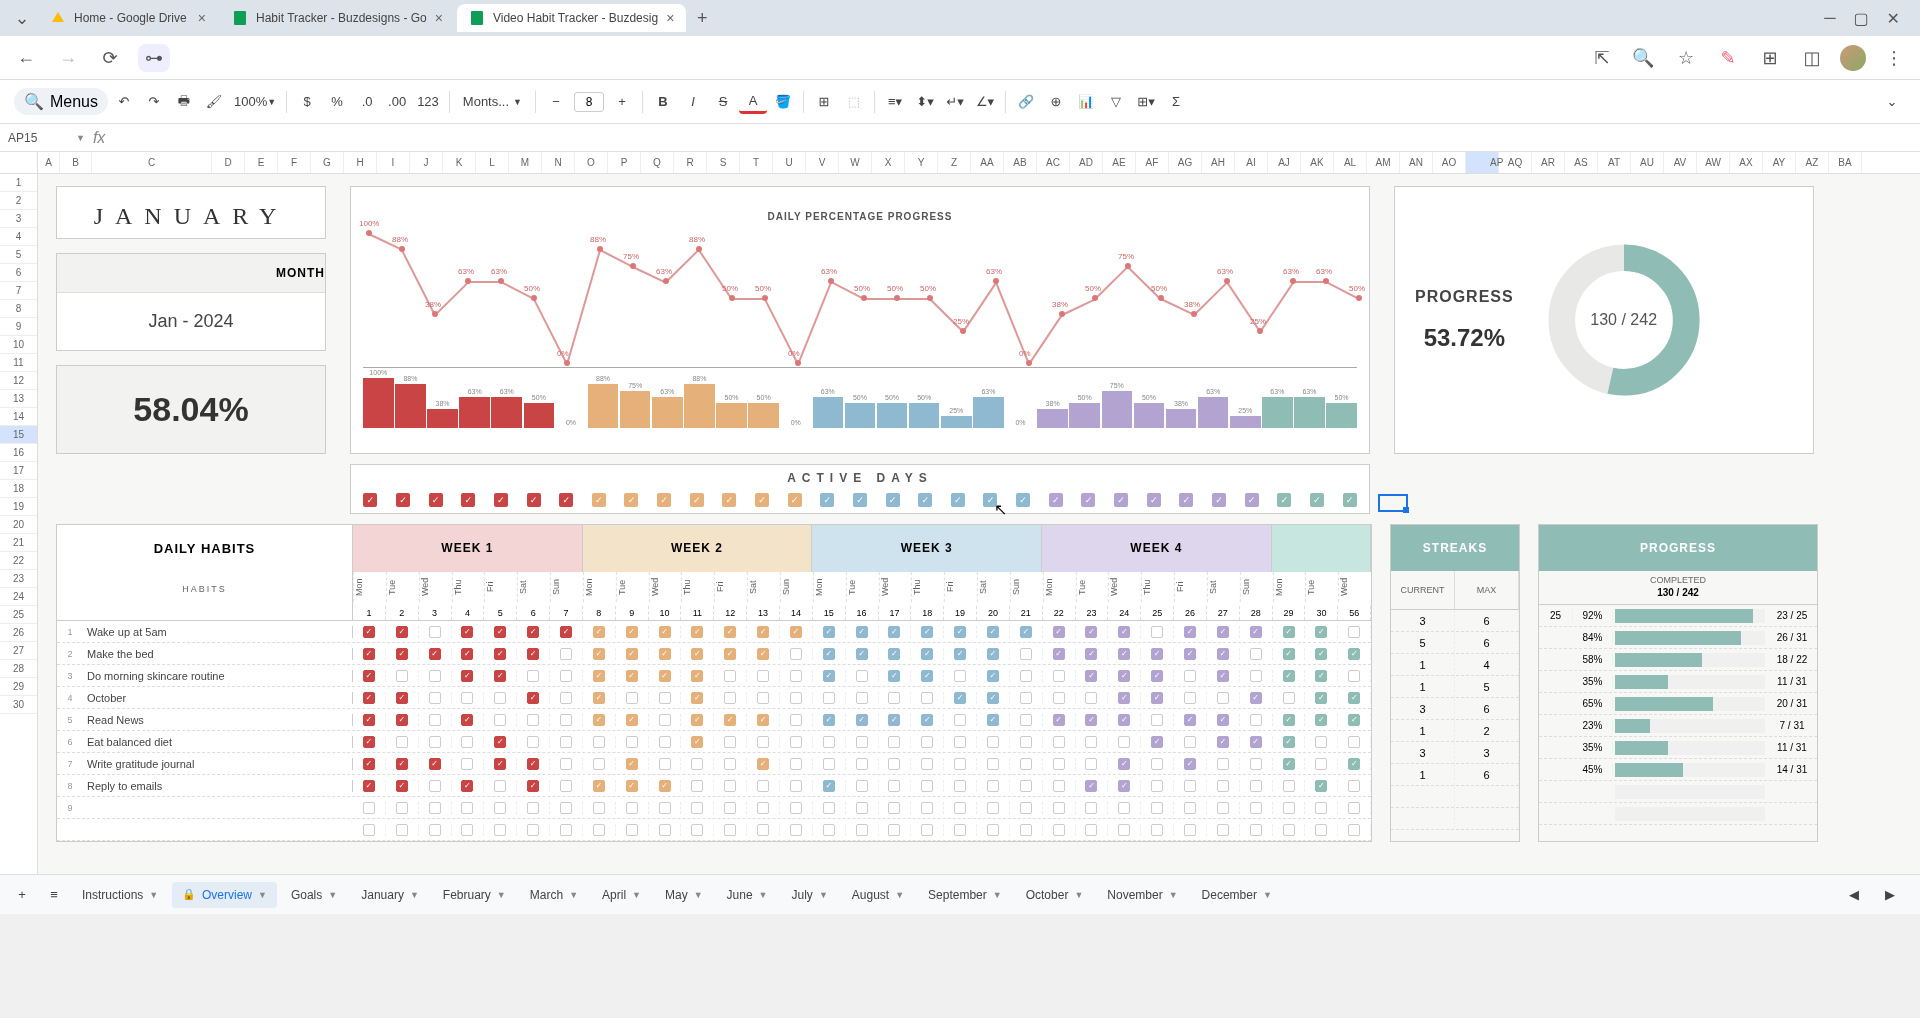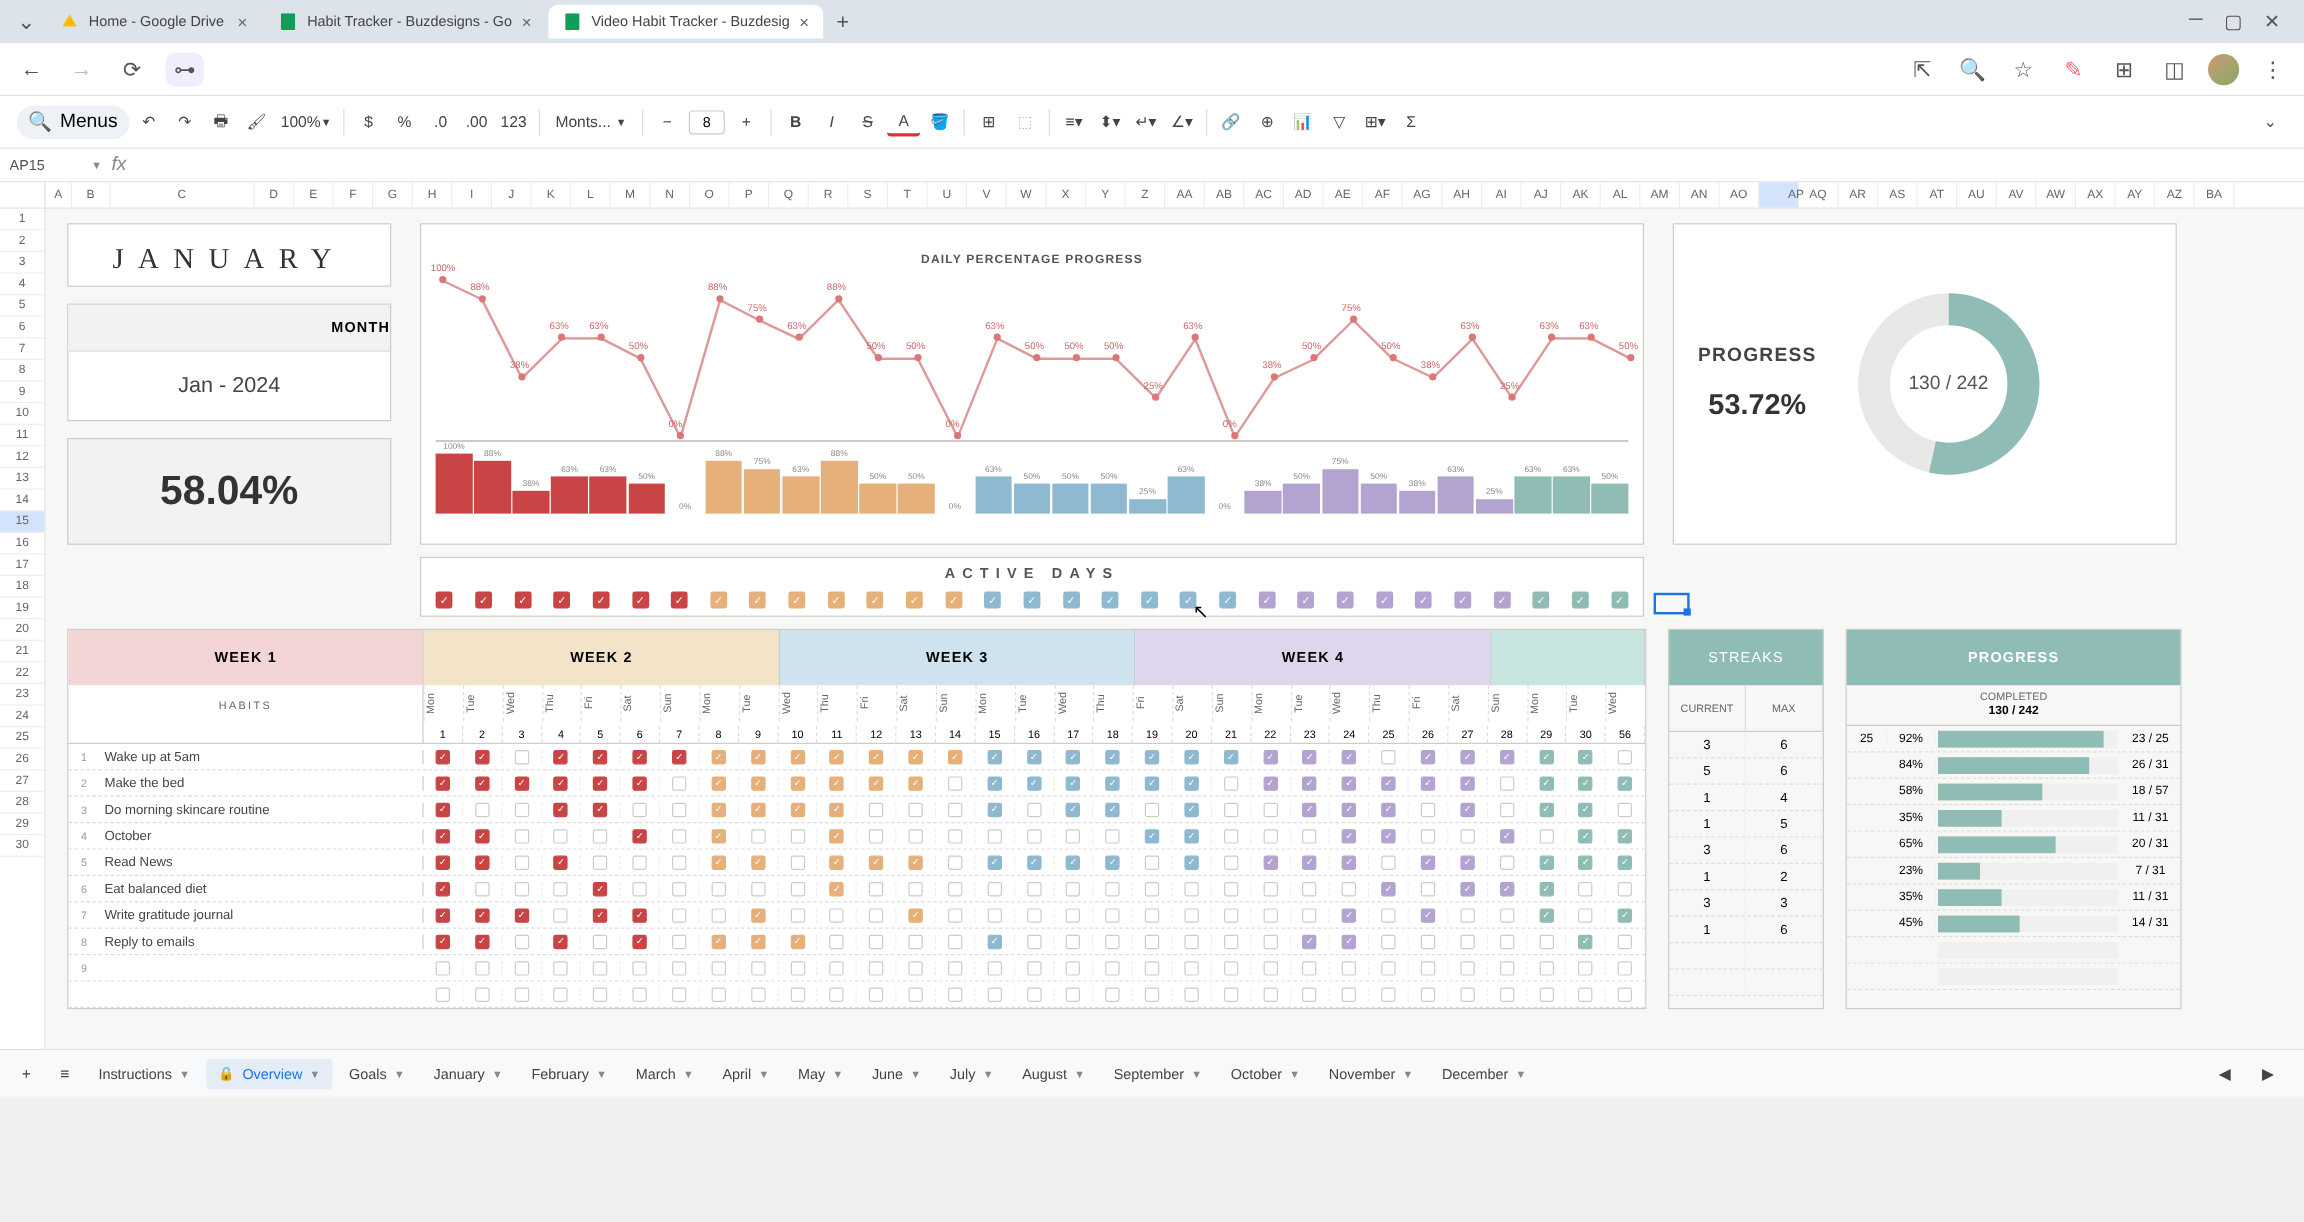--- a/index.html
+++ b/index.html
@@ -97,21 +97,21 @@
 .ht-num { flex:1; text-align:center; font-size:9px; padding:2px 0; border-right:1px dashed #ddd; }
 .ht-nums-row { display:flex; border-bottom:1px solid #ccc; }
 .ht-num-spacer { width:296px; border-right:1px solid #ccc; }
 .ht-data-row { display:flex; height:22px; border-bottom:1px dashed #ddd; align-items:center; }
 .ht-idx { width:26px; text-align:center; font-size:9px; color:#999; }
 .ht-name { width:270px; font-size:11px; color:#444; padding-left:4px; border-right:1px solid #ccc; }
 .ht-cell { flex:1; display:flex; align-items:center; justify-content:center; border-right:1px dashed #eee; }
 .hcheck { width:12px; height:12px; border-radius:2px; border:1px solid #ccc; display:flex; align-items:center; justify-content:center; font-size:8px; color:#fff; }
 
 .streaks-card { width:130px; border:1px solid #ccc; }
-.streaks-hdr { background:#8fbdb5; color:#fff; text-align:center; font-weight:normal; padding:16px 0; font-size:12px; letter-spacing:1px; }
+.streaks-hdr { background:#8fbdb5; color:#fff; text-align:center; font-weight:bold; padding:16px 0; font-size:12px; letter-spacing:1px; }
 .streaks-sub { display:flex; font-size:9px; color:#666; }
 .streaks-sub div { flex:1; text-align:center; padding:14px 0; border-right:1px solid #ddd; border-bottom:1px solid #ccc; }
 .streaks-row { display:flex; height:22px; font-size:11px; border-bottom:1px dashed #ddd; }
 .streaks-row div { flex:1; text-align:center; line-height:22px; border-right:1px dashed #eee; }
 
 .pprog-card { width:280px; border:1px solid #ccc; }
 .pprog-hdr { background:#8fbdb5; color:#fff; text-align:center; font-weight:bold; padding:16px 0; font-size:12px; letter-spacing:1px; }
 .pprog-sub { text-align:center; font-size:9px; color:#666; padding:4px 0 0; }
 .pprog-total { text-align:center; font-size:10px; font-weight:bold; padding:2px 0 6px; border-bottom:1px solid #ccc; }
 .pprog-row { display:flex; height:22px; font-size:10px; border-bottom:1px dashed #ddd; align-items:center; }
@@ -647,20 +647,21 @@
     </div>
 
     <div class="sel-cell">
         <div class="sel-handle"></div>
       </div>
     <div class="cursor-arrow">↖</div>
 
     <div class="habits-row">
       <div class="habits-table">
         <div class="ht-header">
+          <div class="ht-dh">DAILY HABITS</div>
           <div class="ht-week w1">WEEK 1</div>
           <div class="ht-week w2">WEEK 2</div>
           <div class="ht-week w3">WEEK 3</div>
           <div class="ht-week w4">WEEK 4</div>
           <div class="ht-week w5" style="flex:0.43"></div>
         </div>
         <div class="ht-days-row" id="ht-days">
           <div class="ht-habits-label" style="display:flex;align-items:center;justify-content:center">HABITS</div>
         <div class="ht-day">Mon</div>
             <div class="ht-day">Tue</div>
@@ -1772,21 +1773,21 @@
                 <div class="bar-fg" style="width: 84%;"></div>
               </div>
               <div class="frac">26 / 31</div>
             </div>
             <div class="pprog-row">
               <div class="c"></div>
               <div class="p">58%</div>
               <div class="bar-bg">
                 <div class="bar-fg" style="width: 58%;"></div>
               </div>
-              <div class="frac">18 / 57</div>
+              <div class="frac">18 / 22</div>
             </div>
             <div class="pprog-row">
               <div class="c"></div>
               <div class="p">35%</div>
               <div class="bar-bg">
                 <div class="bar-fg" style="width: 35%;"></div>
               </div>
               <div class="frac">11 / 31</div>
             </div>
             <div class="pprog-row">

